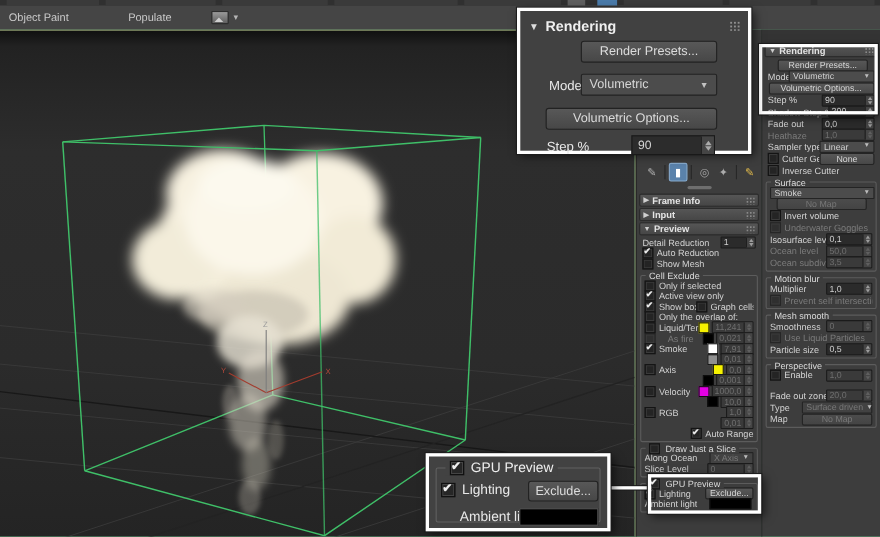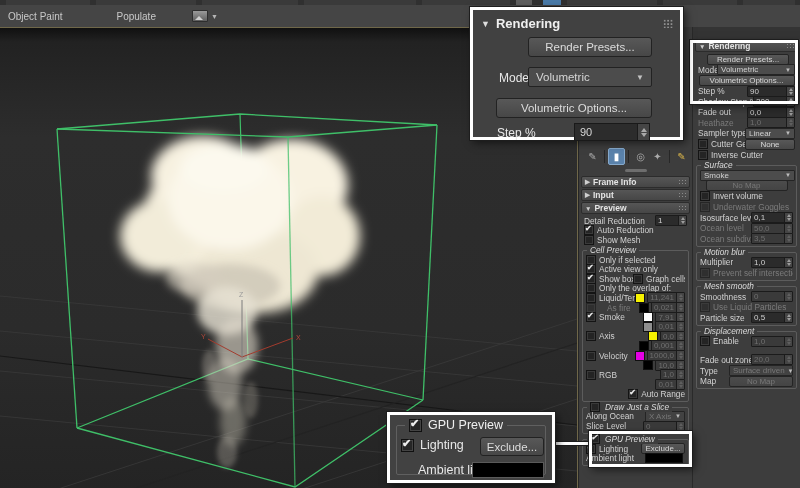--- a/index.html
+++ b/index.html
@@ -70,21 +70,21 @@
   .vb.dis .spin .dn{border-top-color:#5f5f5f;}
   .dd{display:flex;align-items:center;background:#4c4c4c;border:1px solid #242424;height:9px;flex:none;
       border-radius:1px;padding:0 3px;font-size:8px;color:#d0d0d0;}
   .dd .darr{margin-left:auto;font-size:6px;color:#bdbdbd;padding-left:3px;}
   .dd.dis{color:#787878;background:#424242;}
   .btn{background:linear-gradient(#585858,#484848);border:1px solid #242424;border-radius:2px;height:9px;
        display:flex;align-items:center;justify-content:center;font-size:8px;color:#d8d8d8;flex:none;padding:0 3px;}
   .btn.dis{color:#787878;background:linear-gradient(#4c4c4c,#444);}
   .grp{border:1px solid #5c5c5c;border-radius:2px;margin:5px 0 0 0;padding:4px 1px 2px 1px;position:relative;}
   .grp-title{position:absolute;top:-5px;left:4px;background:#3d3d3d;padding:0 3px;font-size:8.3px;color:#dadada;
-             display:flex;align-items:flex-end;height:9px;gap:2px;font-style:italic;}
+             display:flex;align-items:flex-start;height:9px;gap:2px;}
   .spacer{height:8px;}
   
   .callout{position:absolute;border:3px solid #ffffff;box-sizing:border-box;
            box-shadow:0 0 0 1px #1d1d1d,3px 3px 8px rgba(0,0,0,.55);}
   #co-render{left:470px;top:7px;width:213px;height:133px;background:#414141;z-index:30;}
   #co-render .co-head{position:absolute;left:8px;top:6px;display:flex;align-items:center;gap:6px;
                       font-size:13px;font-weight:bold;color:#f0f0f0;}
   #co-render .co-head .arr{font-size:9px;color:#ddd;}
   #co-render .cgrip{position:absolute;right:7px;top:9px;width:10px;height:9px;
          background-image:radial-gradient(#909090 1px,transparent 1.2px);background-size:3.4px 3.4px;}
@@ -263,21 +263,21 @@
               <span class="ck">✔</span>
             </span>
             <span class="lbl">Auto Reduction</span>
           </div>
           <div class="row">
             <span class="cb"></span>
             <span class="lbl">Show Mesh</span>
           </div>
           <div class="grp">
             <div class="grp-title">
-              <span class="lbl">Cell Preview</span>
+              <span class="lbl">Cell Exclude</span>
             </div>
             <div>
               <div class="row">
                 <span class="cb"></span>
                 <span class="lbl">Only if selected</span>
               </div>
               <div class="row">
                 <span class="cb">
                   <span class="ck">✔</span>
                 </span>
@@ -681,21 +681,21 @@
                   <span class="spin">
                     <i class="up"></i>
                     <i class="dn"></i>
                   </span>
                 </span>
               </div>
             </div>
           </div>
           <div class="grp">
             <div class="grp-title">
-              <span class="lbl">Displacement</span>
+              <span class="lbl">Perspective</span>
             </div>
             <div>
               <div class="row">
                 <span class="cb"></span>
                 <span class="lbl">Enable</span>
                 <span class="sp"></span>
                 <span class="vb dis" style="width: 40px;">
                   <span class="val">1,0</span>
                   <span class="spin">
                     <i class="up"></i>

